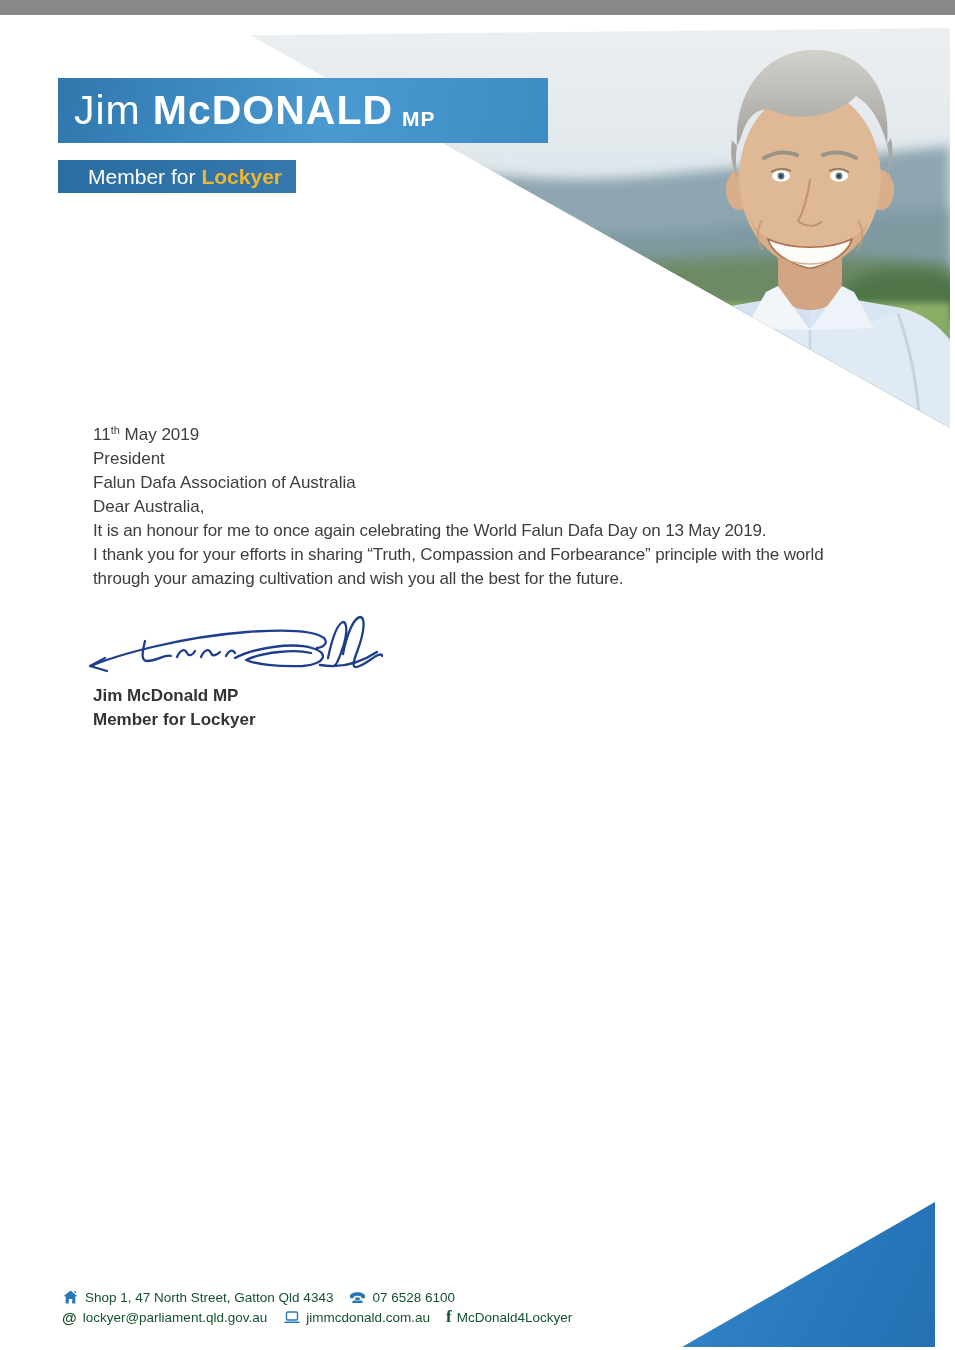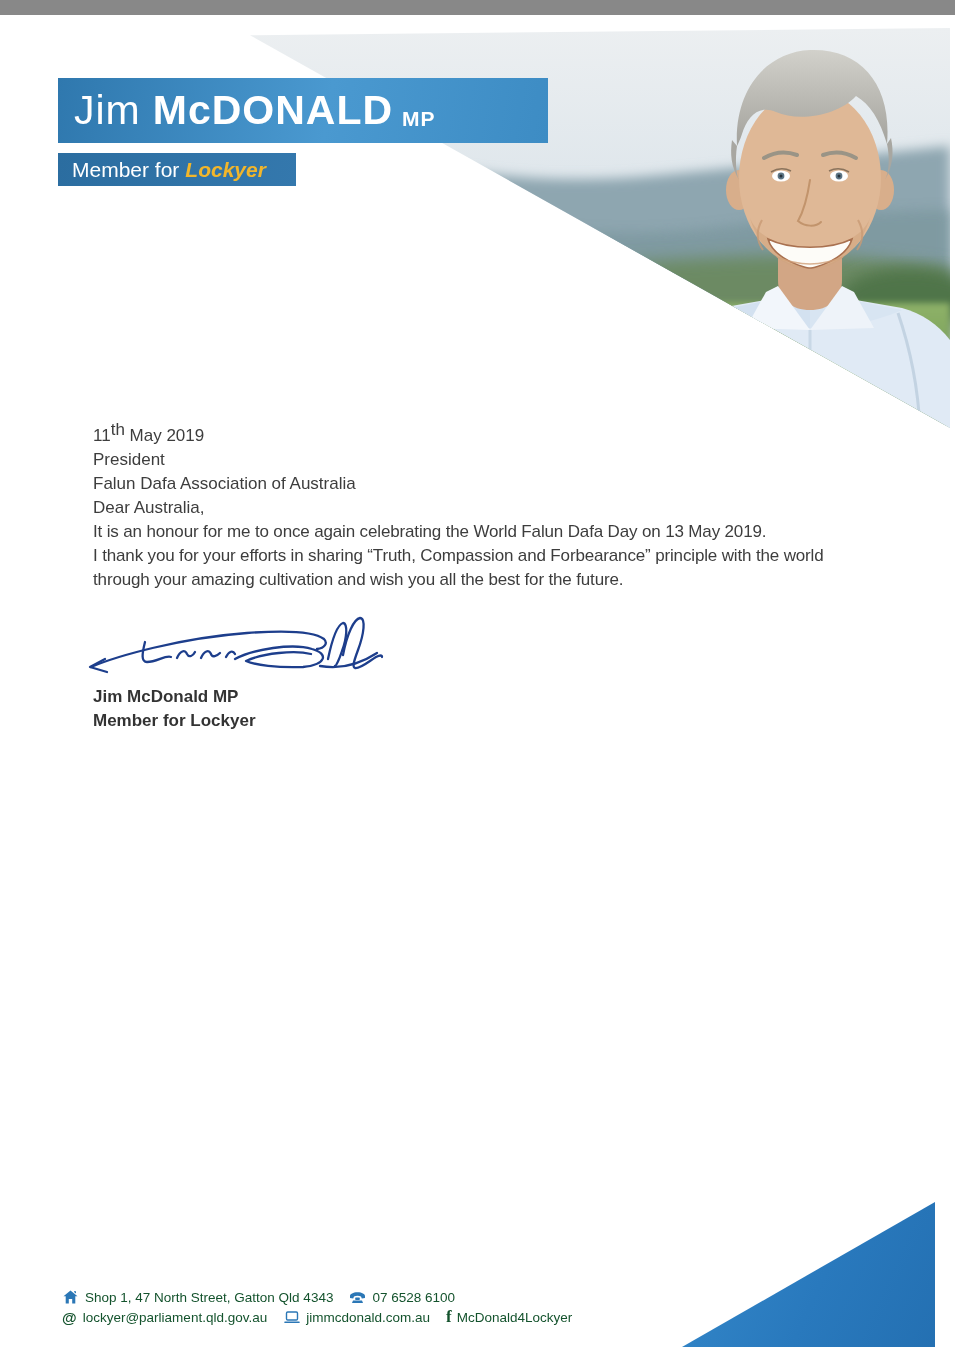--- a/index.html
+++ b/index.html
@@ -19,33 +19,33 @@
   .banner-main{
     position:absolute;left:58px;top:63px;width:490px;height:65px;
     background:linear-gradient(100deg,#2f78ae 0%,#4a99d0 55%,#3d8cc4 100%);
     color:#ffffff;display:flex;align-items:center;padding:0 16px;
     white-space:nowrap;
   }
   .banner-main .nm-light{font-size:41px;font-weight:400;letter-spacing:1px;}
   .banner-main .nm-bold{font-size:41px;font-weight:800;letter-spacing:1px;margin-left:12px;}
   .banner-main .nm-mp{font-size:21px;font-weight:800;letter-spacing:1px;margin-left:9px;align-self:flex-end;padding-bottom:12px;}
   .banner-sub{
-    position:absolute;left:58px;top:138px;width:238px;height:33px;
+    position:absolute;left:58px;top:145px;width:238px;height:33px;
     background:linear-gradient(100deg,#2b6da0 0%,#3478ad 100%);
     color:#ffffff;display:flex;align-items:center;padding:0 14px;
-    font-size:21px;white-space:nowrap;
-  }
-  .banner-sub .hl{font-weight:800;color:#f2b62b;margin-left:6px;font-style:italic;}
+    font-size:21px;white-space:nowrap;justify-content:flex-end;
+  }
+  .banner-sub .hl{font-weight:800;color:#f2b62b;margin-left:6px;}
   
   .letter{
     position:absolute;left:93px;top:403px;width:742px;
     color:#3d3d3d;font-size:17px;line-height:24px;
   }
   .letter .blk{margin:0;}
-  sup.ord{font-size:17px;vertical-align:6px;text-align:right;}
+  sup.ord{font-size:11px;vertical-align:6px;text-align:right;}
   .recipient{margin-top:52px;}
   .salutation{margin-top:22px;}
   .para1{margin-top:23px;letter-spacing:-0.15px;}
   .para2{margin-top:23px;letter-spacing:-0.15px;}
   .closing{margin-top:46px;font-weight:700;color:#333;}
   .sig-wrap{margin-top:18px;margin-left:-8px;width:300px;height:75px;}
   .sig-wrap svg{display:block;}
   .sig-block{margin-top:18px;font-weight:700;color:#333;}
   
   .footer-triangle{

